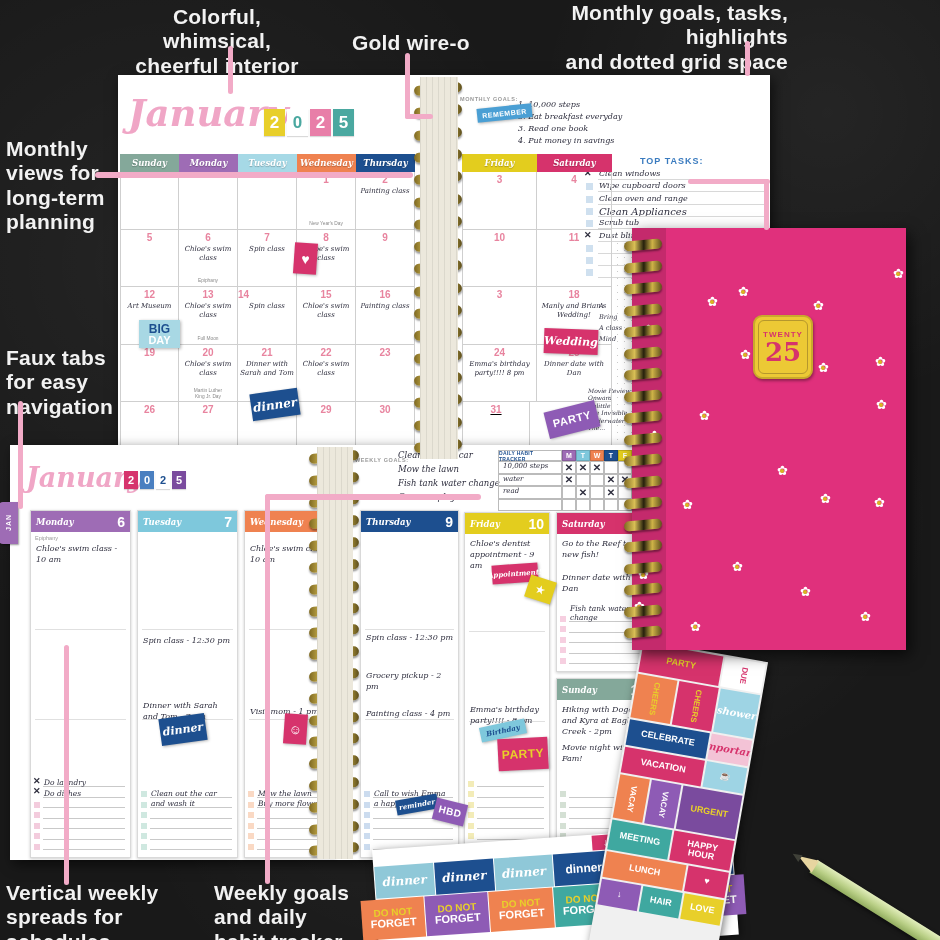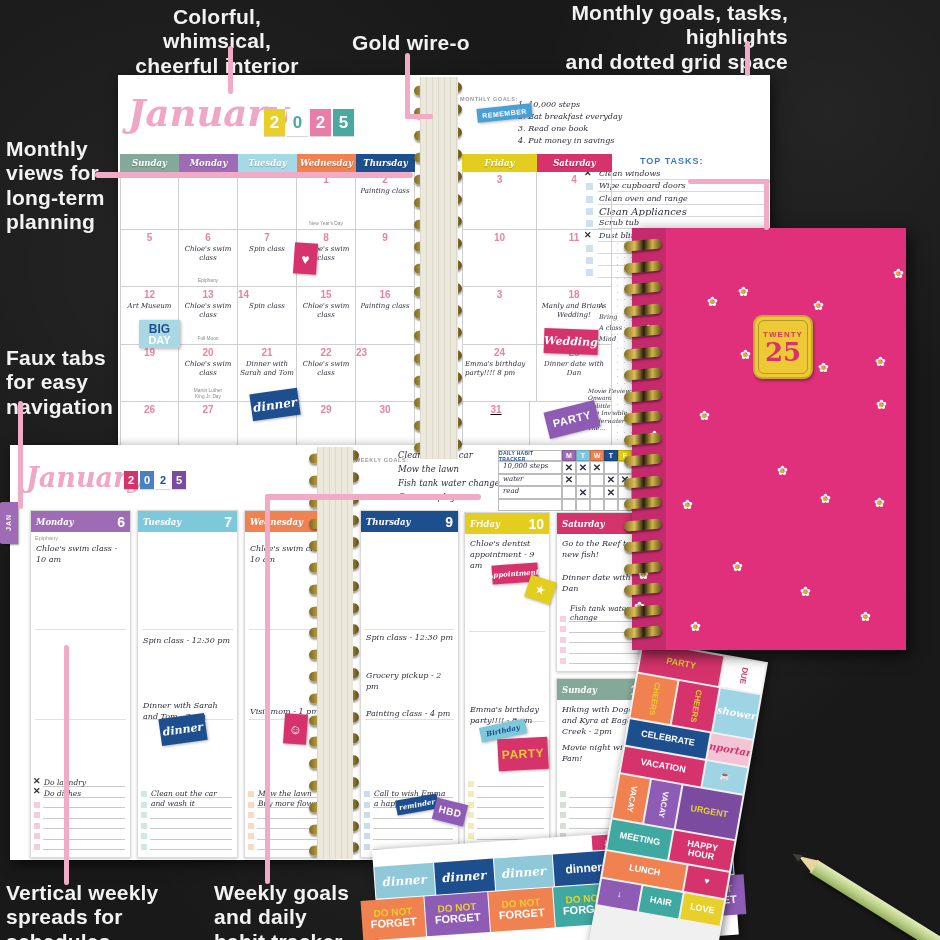--- a/index.html
+++ b/index.html
@@ -236,25 +236,25 @@
         </div>
         <div style="position: absolute; left: 120px; top: 269.8px; width: 59px; height: 57.6px; border-right: 1px solid rgb(207, 207, 207); border-bottom: 1px solid rgb(207, 207, 207); border-left: none; border-top: none; box-sizing: border-box;">
           <div style="text-align: center; font-size: 10px; font-weight: bold; color: rgb(232, 132, 159); padding-top: 2px;">21</div>
           <div class="hand" style="font-size: 7px; line-height: 1.3; text-align: center; padding: 2px 2px 0px;">Dinner with Sarah and Tom</div>
         </div>
         <div style="position: absolute; left: 179px; top: 269.8px; width: 59px; height: 57.6px; border-right: 1px solid rgb(207, 207, 207); border-bottom: 1px solid rgb(207, 207, 207); border-left: none; border-top: none; box-sizing: border-box;">
           <div style="text-align: center; font-size: 10px; font-weight: bold; color: rgb(232, 132, 159); padding-top: 2px;">22</div>
           <div class="hand" style="font-size: 7px; line-height: 1.3; text-align: center; padding: 2px 2px 0px;">Chloe's swim class</div>
         </div>
         <div style="position: absolute; left: 238px; top: 269.8px; width: 59px; height: 57.6px; border-right: 1px solid rgb(207, 207, 207); border-bottom: 1px solid rgb(207, 207, 207); border-left: none; border-top: none; box-sizing: border-box;">
-          <div style="font-size: 10px; font-weight: bold; color: rgb(232, 132, 159); padding-top: 2px;">23</div>
+          <div style="text-align: center; font-size: 10px; font-weight: bold; color: rgb(232, 132, 159); padding-top: 2px;">23</div>
         </div>
         <div style="position: absolute; left: 344px; top: 269.8px; width: 75px; height: 57.6px; border-right: 1px solid rgb(207, 207, 207); border-bottom: 1px solid rgb(207, 207, 207); border-left: 1px solid rgb(207, 207, 207); border-top: none; box-sizing: border-box;">
           <div style="text-align: center; font-size: 10px; font-weight: bold; color: rgb(232, 132, 159); padding-top: 2px;">24</div>
-          <div class="hand" style="font-size: 7px; line-height: 1.3; padding: 2px 2px 0px;">Emma's birthday party!!!! 8 pm</div>
+          <div class="hand" style="font-size: 7px; line-height: 1.3; text-align: center; padding: 2px 2px 0px;">Emma's birthday party!!!! 8 pm</div>
         </div>
         <div style="position: absolute; left: 419px; top: 269.8px; width: 75px; height: 57.6px; border-right: 1px solid rgb(207, 207, 207); border-bottom: 1px solid rgb(207, 207, 207); border-left: none; border-top: none; box-sizing: border-box;">
           <div style="text-align: center; font-size: 10px; font-weight: bold; color: rgb(232, 132, 159); padding-top: 2px;">25</div>
           <div class="hand" style="font-size: 7px; line-height: 1.3; text-align: center; padding: 2px 2px 0px;">Dinner date with Dan</div>
         </div>
         <div style="position: absolute; left: 2px; top: 327.4px; width: 59px; height: 57.6px; border-right: 1px solid rgb(207, 207, 207); border-bottom: 1px solid rgb(207, 207, 207); border-left: 1px solid rgb(207, 207, 207); border-top: none; box-sizing: border-box;">
           <div style="text-align: center; font-size: 10px; font-weight: bold; color: rgb(232, 132, 159); padding-top: 2px;">26</div>
         </div>
         <div style="position: absolute; left: 61px; top: 327.4px; width: 59px; height: 57.6px; border-right: 1px solid rgb(207, 207, 207); border-bottom: 1px solid rgb(207, 207, 207); border-left: none; border-top: none; box-sizing: border-box;">
           <div style="text-align: center; font-size: 10px; font-weight: bold; color: rgb(232, 132, 159); padding-top: 2px;">27</div>

